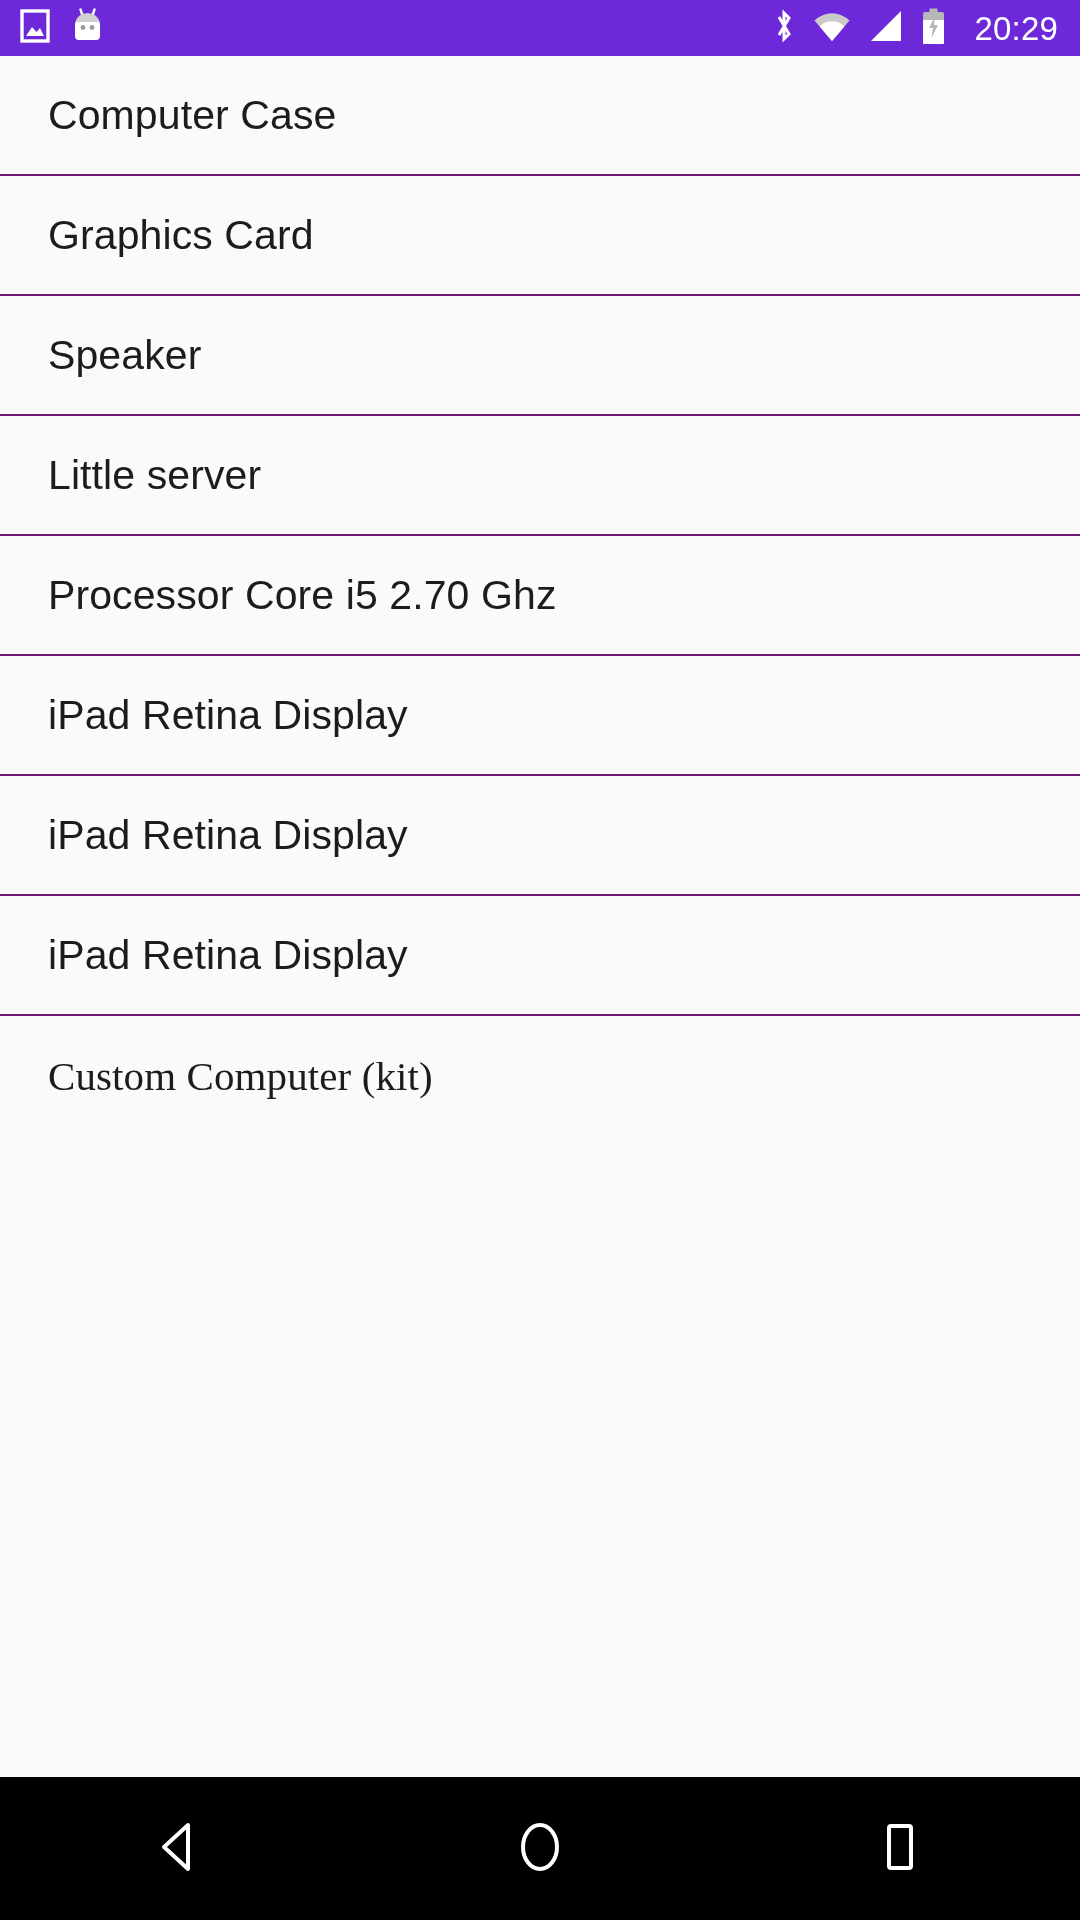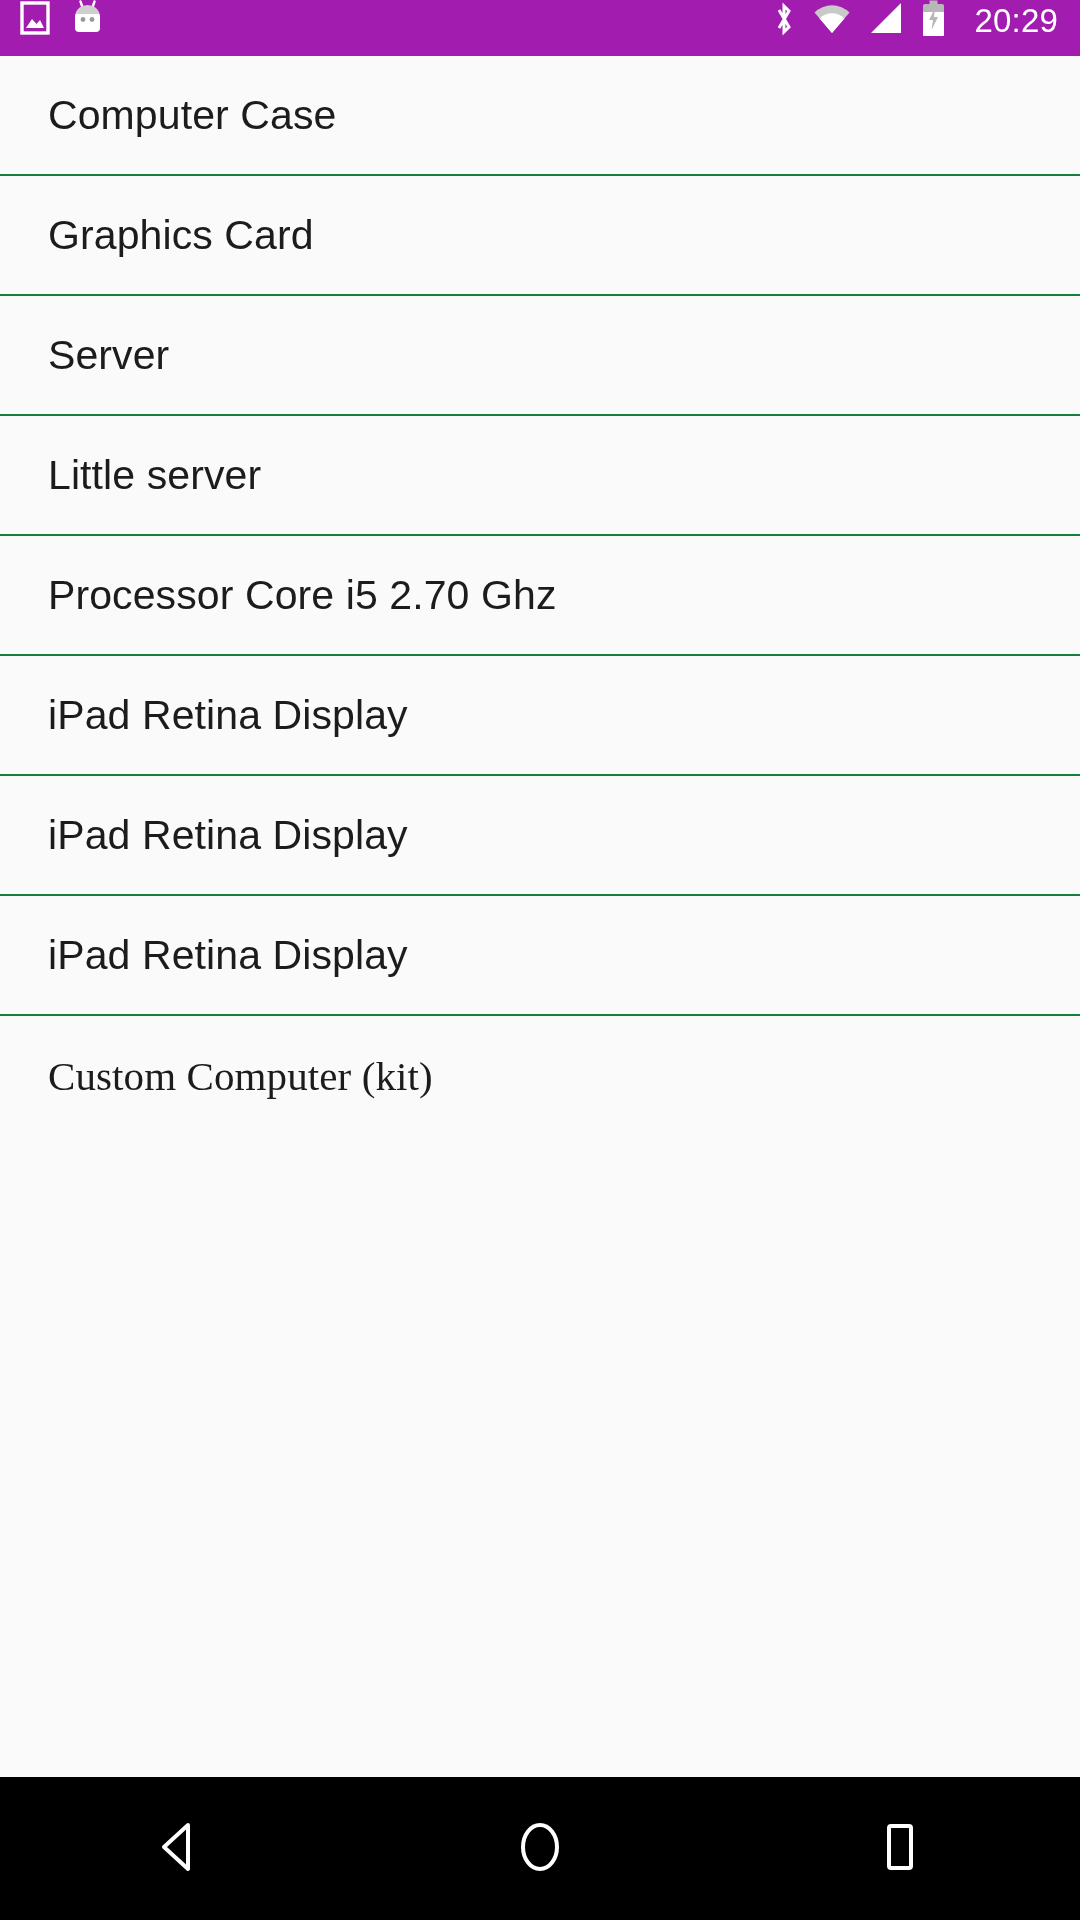--- a/index.html
+++ b/index.html
@@ -6,22 +6,22 @@
   html, body {
     width:1080px; height:1920px;
     background:#fafafa;
     font-family:"Liberation Sans", sans-serif;
     overflow:hidden;
   }
   #screen { width:1080px; height:1920px; position:relative; display:flex; flex-direction:column; }
 
   
   .status-bar {
-    height:56px; background:#a21caf;
-    display:flex; align-items:flex-start; flex:0 0 56px;
+    height:56px; background:#6d28d9;
+    display:flex; align-items:center; flex:0 0 56px;
     padding:0 22px 0 20px; color:#ffffff;
   }
   .status-left { display:flex; align-items:center; gap:22px; }
   .status-right { margin-left:auto; display:flex; align-items:center; gap:17px; }
   .status-clock {
     font-size:33px; font-weight:400; color:#ffffff;
     letter-spacing:0.2px; margin-left:11px; line-height:1;
   }
   .sb-icon { display:block; }
 
@@ -46,21 +46,21 @@
   }
   .overflow-menu i { display:block; width:13px; height:13px; border-radius:50%; background:#ffffff; }
 
   
   .list {
     flex:1 1 auto; background:#fafafa; overflow:hidden; position:relative;
   }
   .list-item {
     height:120px; display:flex; align-items:center;
     padding:0 48px; background:#fafafa;
-    border-bottom:2px solid #15803d;
+    border-bottom:2px solid #701a75;
     cursor:pointer;
   }
   .list-item:last-child { border-bottom:none;font-family:Liberation Serif, serif; }
   .list-item-label {
     font-size:41px; color:#1c1c1c; font-weight:400;
     letter-spacing:0.1px; white-space:nowrap;
   }
 
   
   .nav-bar {
@@ -125,21 +125,21 @@
 
 
   <div class="list">
     <div class="list-item">
       <span class="list-item-label">Computer Case</span>
     </div>
     <div class="list-item">
       <span class="list-item-label">Graphics Card</span>
     </div>
     <div class="list-item">
-      <span class="list-item-label">Server</span>
+      <span class="list-item-label">Speaker</span>
     </div>
     <div class="list-item">
       <span class="list-item-label">Little server</span>
     </div>
     <div class="list-item">
       <span class="list-item-label">Processor Core i5 2.70 Ghz</span>
     </div>
     <div class="list-item">
       <span class="list-item-label">iPad Retina Display</span>
     </div>

